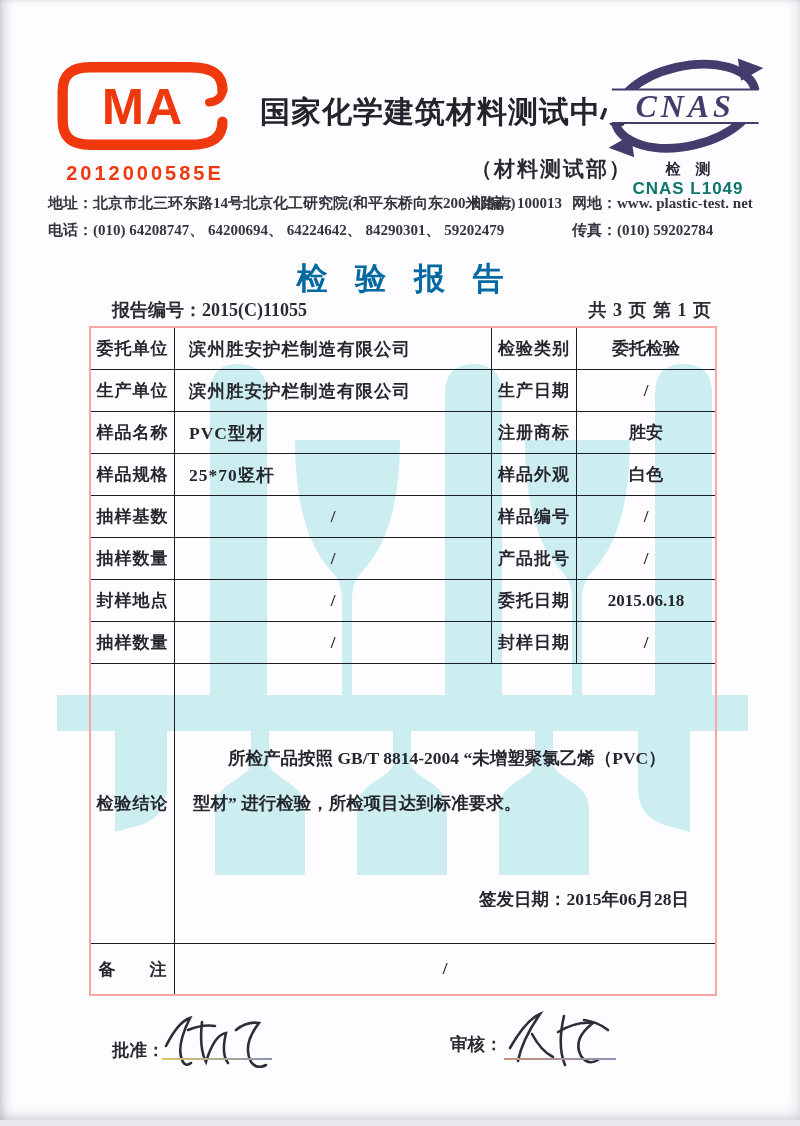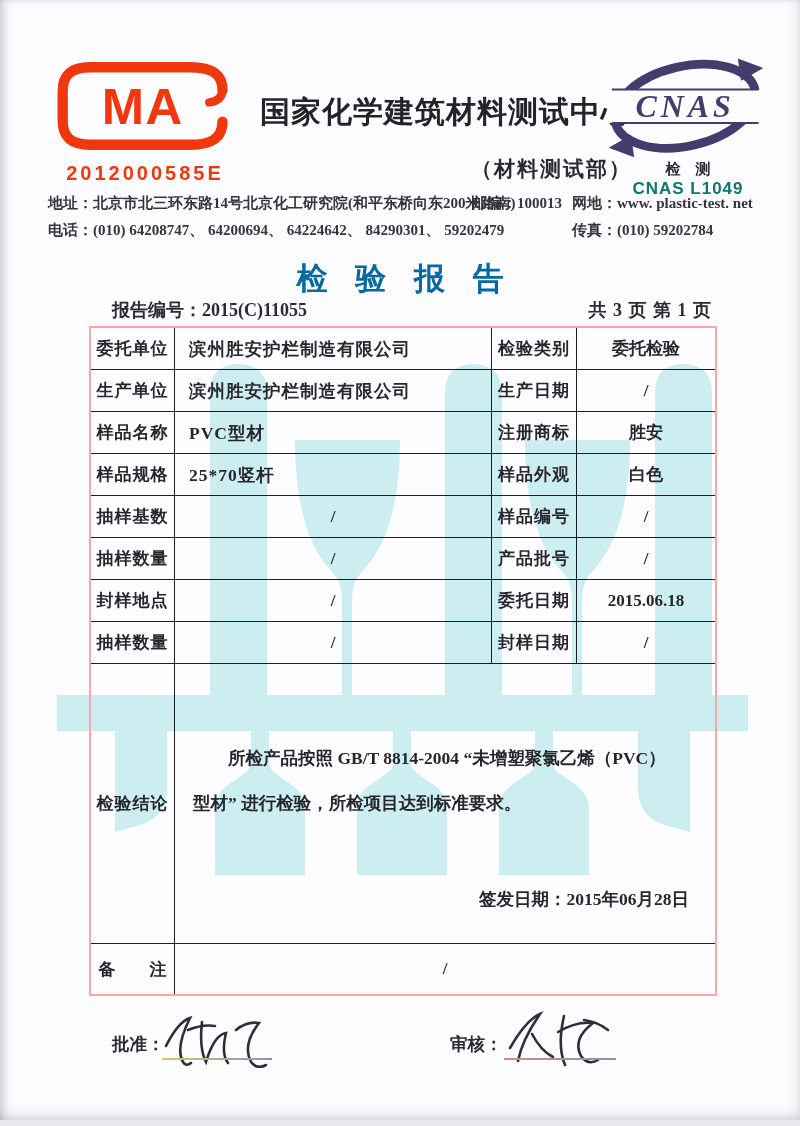--- a/index.html
+++ b/index.html
@@ -48,21 +48,21 @@
   .val.left { justify-content:flex-start; padding-left:14px; font-size:17.5px; letter-spacing:1px; }
   .concl-lbl { height:280px; justify-content:center; letter-spacing:1px; }
   .concl-val { height:280px; position:relative; display:block; border-right:none; }
   .concl-text { padding:72px 44px 0 18px; text-indent:2em; font-size:17.5px; line-height:45px;
                 font-weight:bold; color:#26262e; }
   .issue-date { position:absolute; right:26px; bottom:32px; font-size:17.5px; font-weight:bold; }
   .remark-lbl { height:50px; border-bottom:none; justify-content:center; }
   .remark-val { height:50px; border-bottom:none; border-right:none; justify-content:center; }
   
   .sig-row { position:absolute; left:0; top:1018px; width:100%; height:70px; font-size:17.5px; font-weight:bold; }
-  .sig-approve-label { position:absolute; left:112px; top:14px; }
+  .sig-approve-label { position:absolute; left:112px; top:20px; }
   .sig-review-label { position:absolute; left:450px; top:14px; }
   .sig-svg { position:absolute; top:-8px; }
   .sig1 { left:158px; }
   .sig2 { left:498px; }
   .uline { position:absolute; top:40px; height:2px; }
   .uline1 { left:162px; width:110px; background:linear-gradient(90deg,#d8c66a,#8a93b5); }
   .uline2 { left:504px; width:112px; background:linear-gradient(90deg,#c9927d,#8a93b5); }
 </style>
 </head>
 <body>

